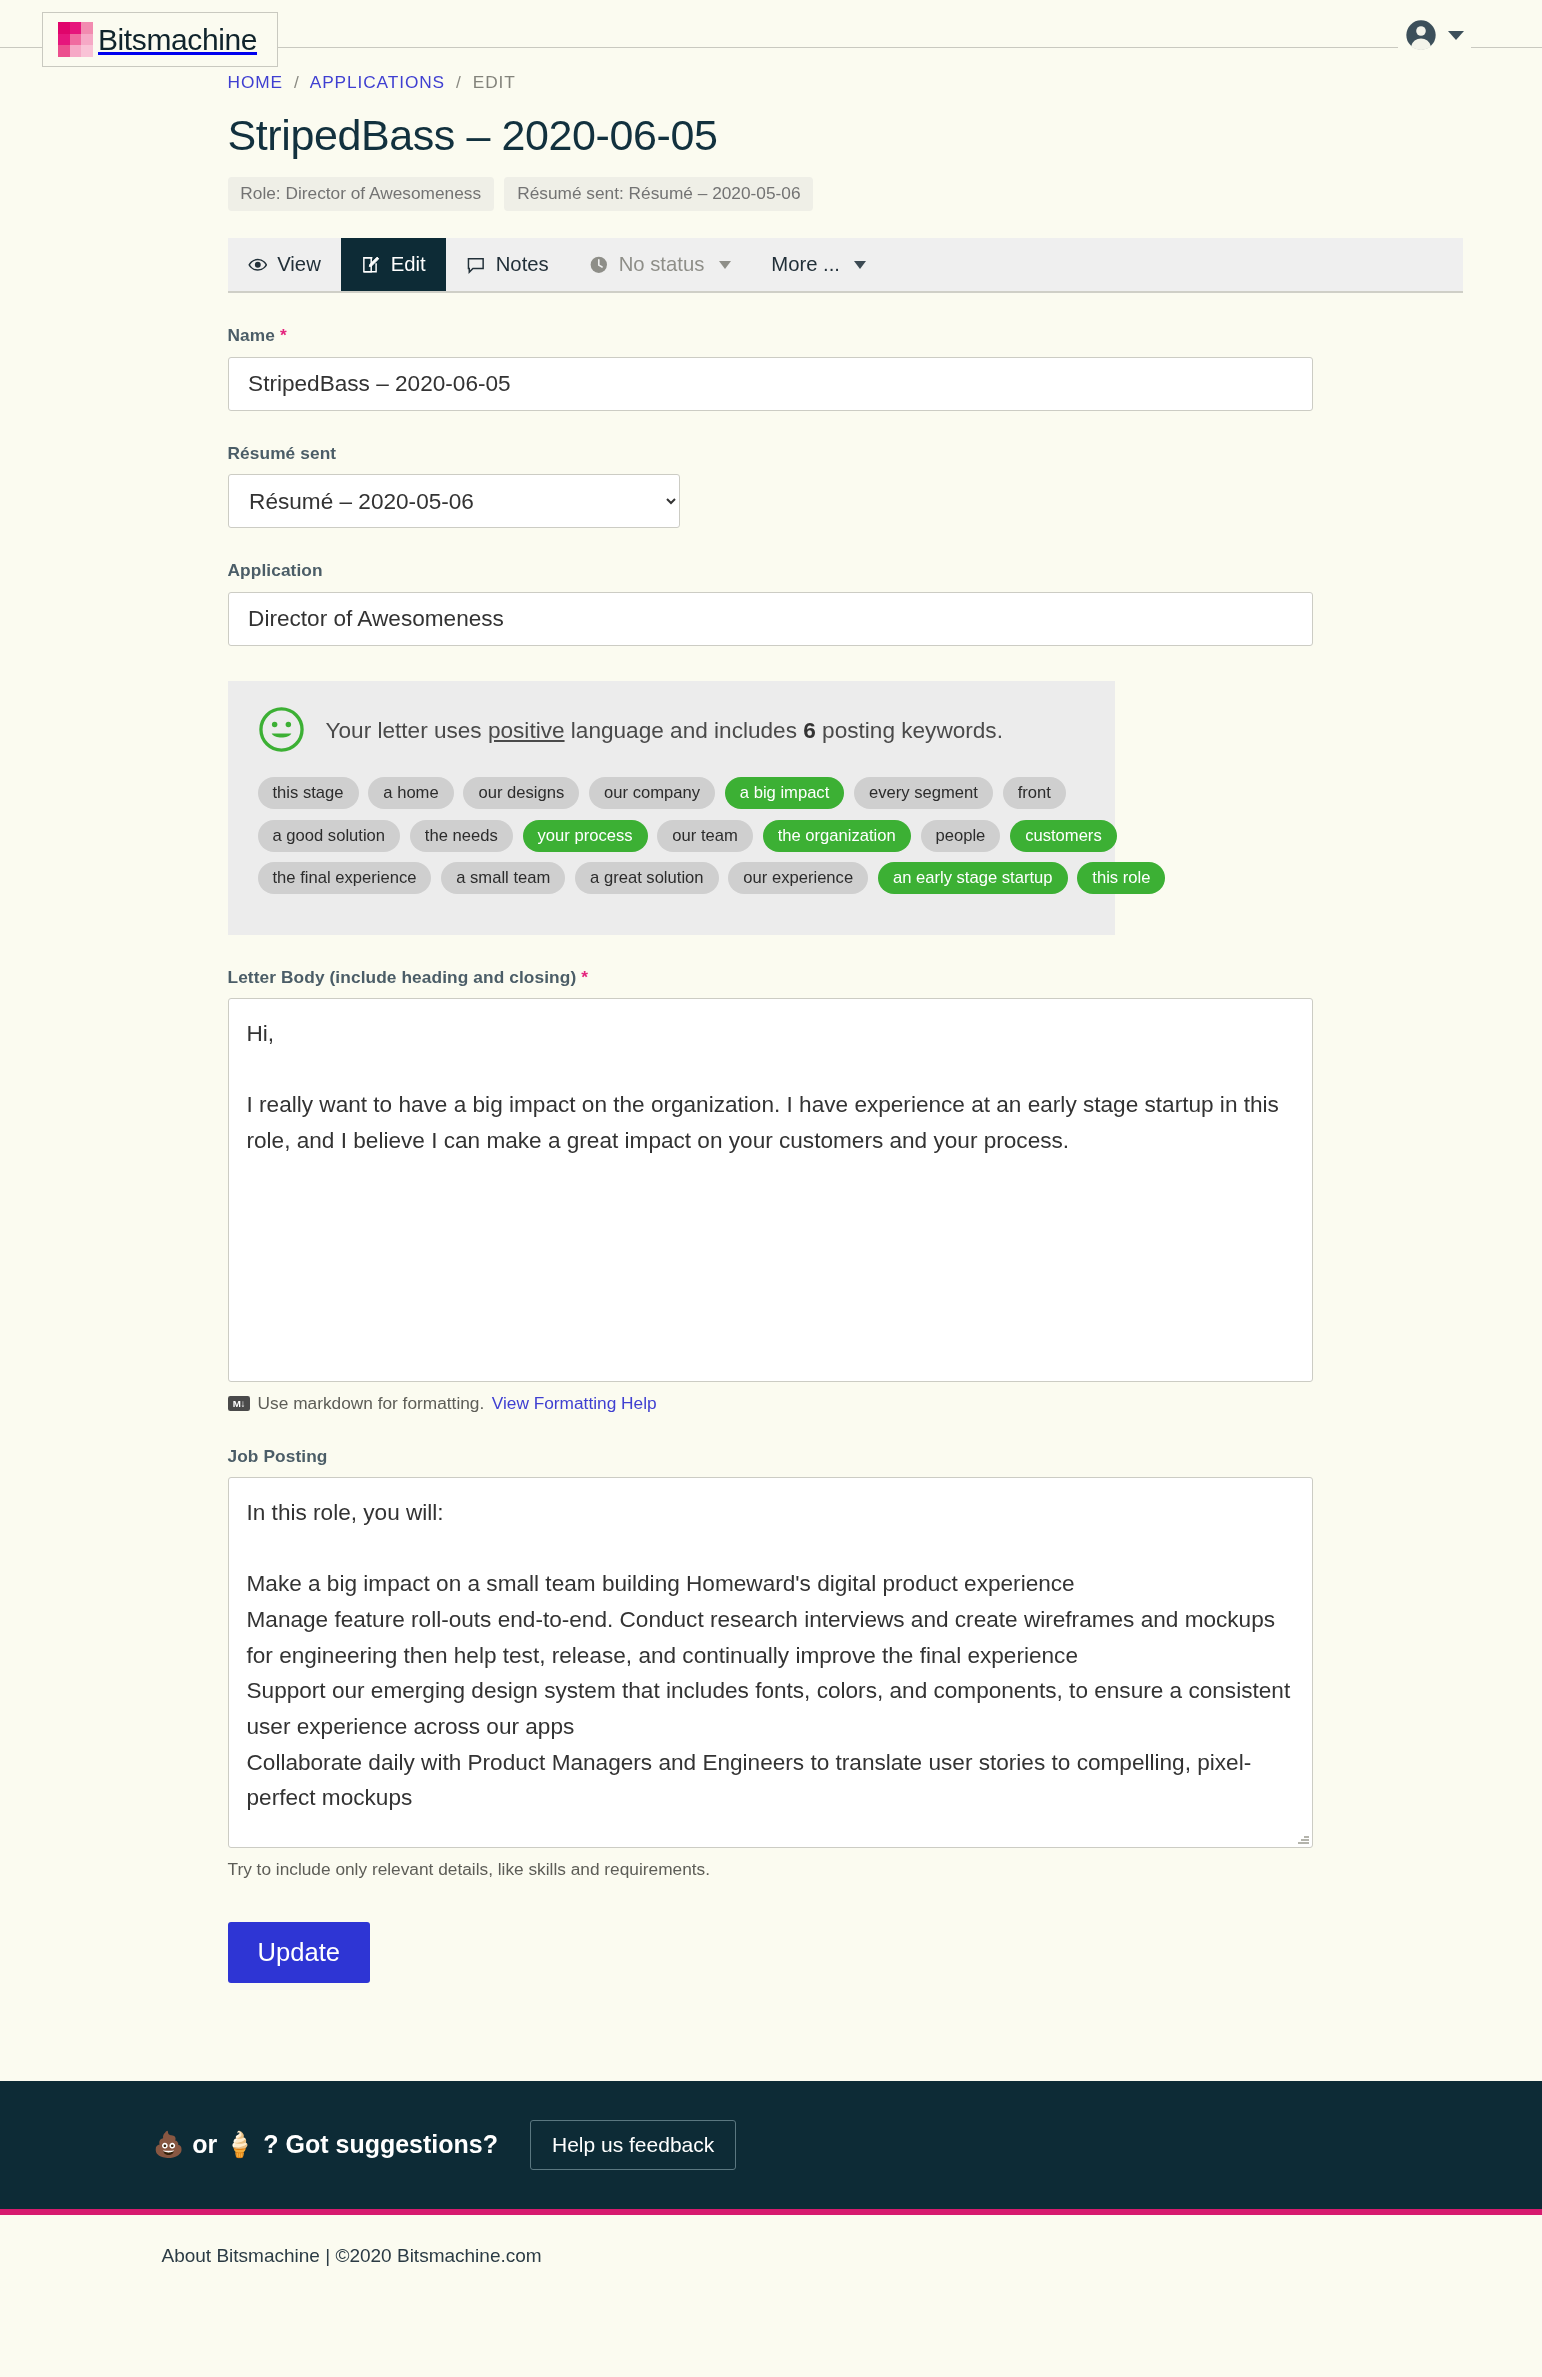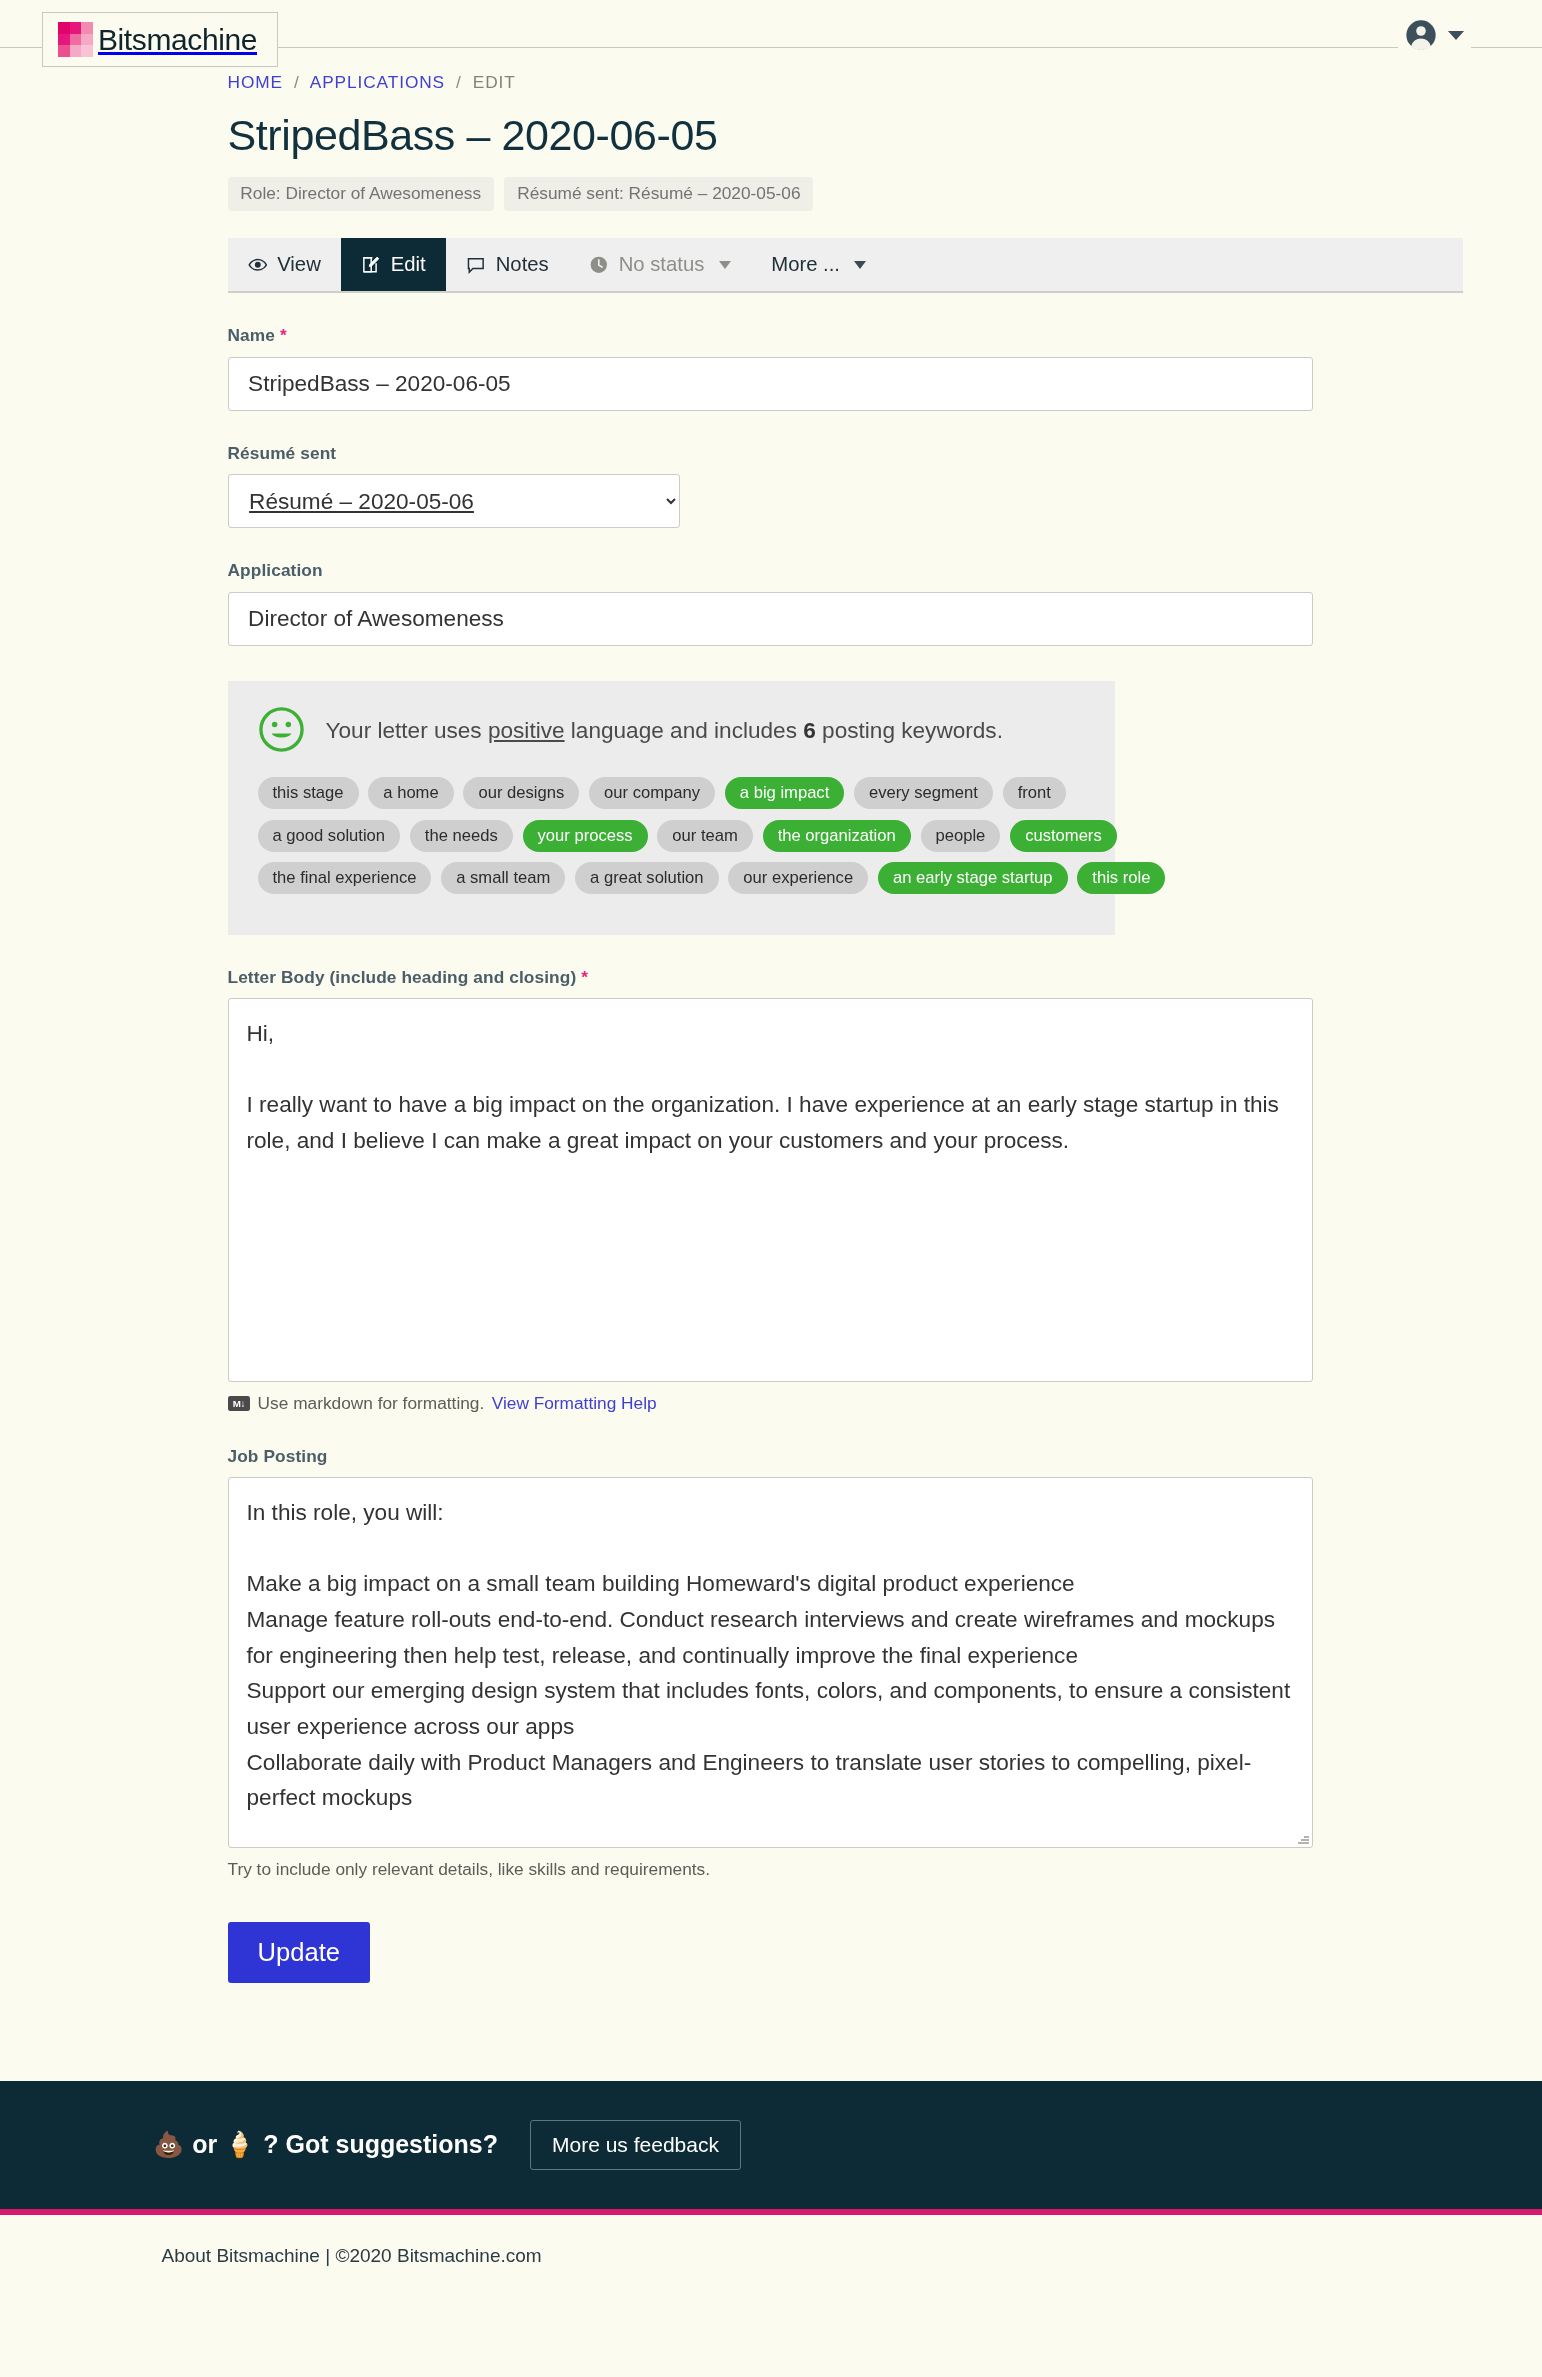--- a/index.html
+++ b/index.html
@@ -149,21 +149,20 @@
   select.select-input {
     width: 452px;
     height: 54px;
     background: #ffffff;
     border: 1.5px solid #ccccc4;
     border-radius: 3px;
     font-size: 22.6px;
     color: #333;
     padding: 0 16.6px;
     font-family: "Liberation Sans", sans-serif;
-    text-decoration: underline;
   }
 
   
   .analysis {
     margin-top: 35px;
     width: 887px;
     background: #ececec;
     padding: 25.6px 30px 30px 30px;
   }
   .analysis-head { display:flex; align-items:center; gap: 21px; }
@@ -503,20 +502,20 @@
 <div class="bottom-space"></div>
 
 <div class="footer-dark">
   <div class="footer-inner">
     <div class="footer-slogan">
       <span>💩</span>
         <span> or </span>
         <span>🍦</span>
         <span>? Got suggestions?</span>
     </div>
-    <button class="btn-feedback">More us feedback</button>
+    <button class="btn-feedback">Help us feedback</button>
   </div>
 </div>
 
 <div class="footer-light">
   <div class="footer-light-inner">About Bitsmachine | ©2020 Bitsmachine.com</div>
 </div>
 
 
 </body></html>

